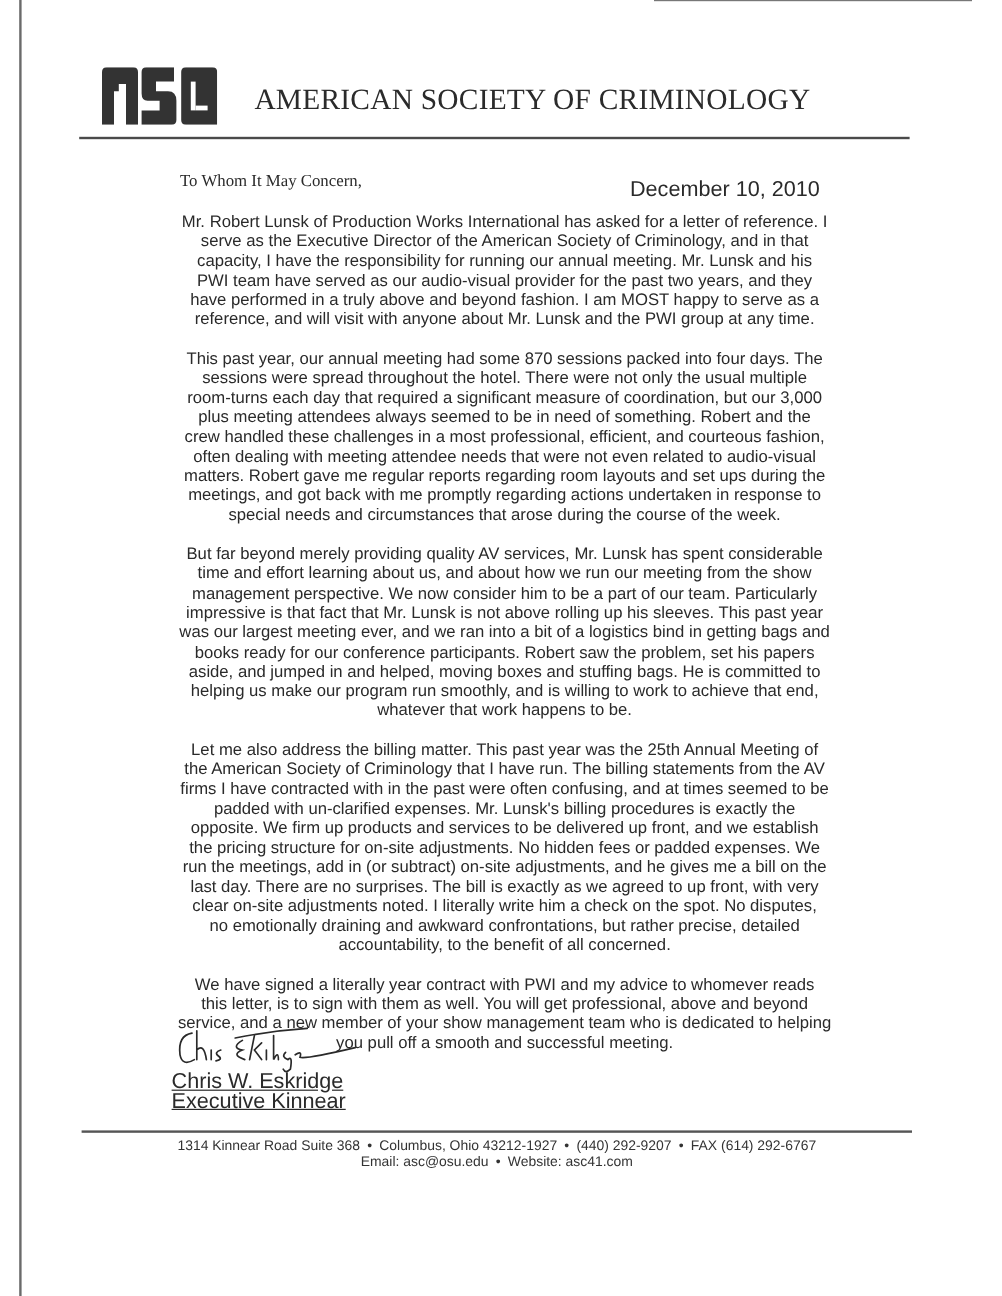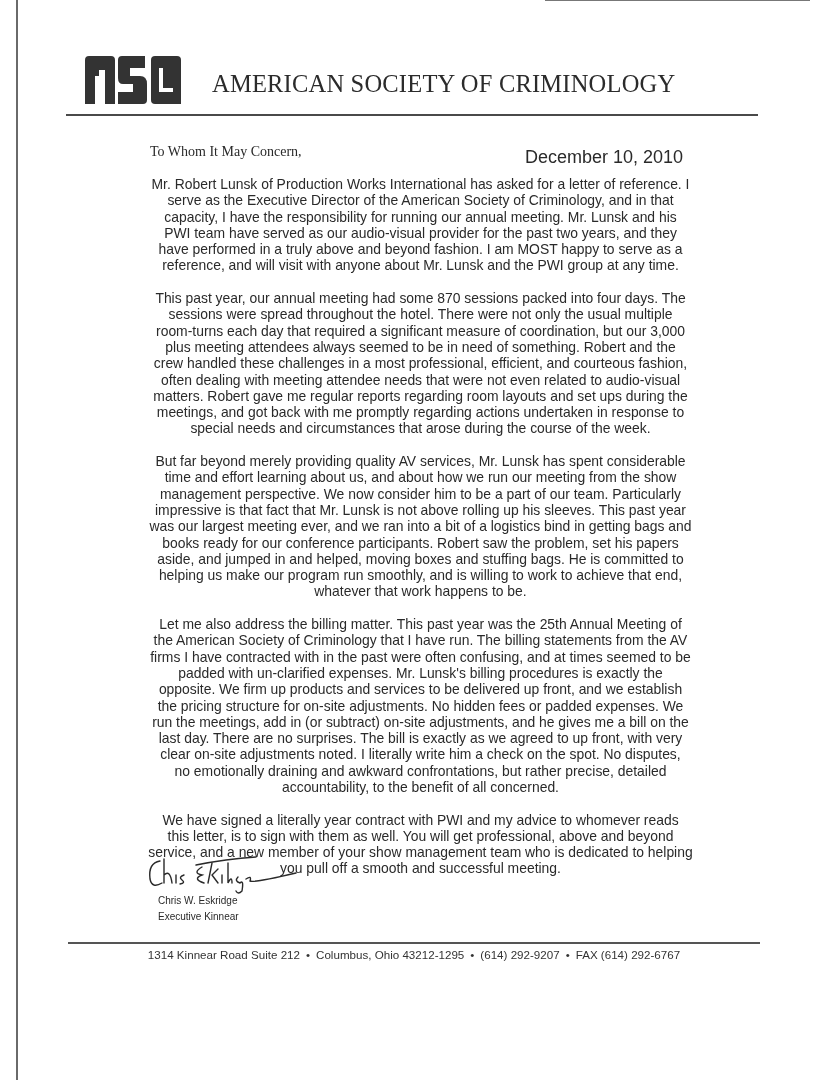--- a/index.html
+++ b/index.html
@@ -18,21 +18,21 @@
     }
     .rule-top { position: absolute; left: 66px; top: 114px; width: 692px; height: 2px; background: #4a4a4a; }
 
     .salutation { position: absolute; left: 150px; top: 144px; font-size: 14px; font-family: Liberation Serif, serif; }
     .date { position: absolute; left: 525px; top: 147px; font-size: 18px; }
 
     .body-text { position: absolute; left: 148px; top: 176px; width: 545px; font-size: 13.9px; line-height: 16.3px; }
     .body-text p { margin: 0 0 16.3px 0; white-space: pre-line; text-align: center; }
 
     .signature { position: absolute; left: 146px; top: 853px; width: 160px; height: 44px; }
-    .signer { position: absolute; left: 158px; top: 893px; font-size: 10px; line-height: 16px; }
+    .signer { position: absolute; left: 143px; top: 893px; font-size: 18px; line-height: 16px; text-decoration: underline; }
 
     .rule-bottom { position: absolute; left: 68px; top: 942px; width: 692px; height: 2px; background: #555; }
     .footer { position: absolute; left: 68px; top: 948px; width: 692px; text-align: center; font-size: 11.6px; line-height: 14px; color: #333; }
     .footer .sep { margin: 0 6px; }
   </style>
 </head>
 <body>
 
 <div class="scan-edge-left"></div>
 <div class="scan-edge-top"></div>
@@ -113,15 +113,18 @@
   </g>
 </svg>
 <div class="signer">
   <div>Chris W. Eskridge</div>
   <div>Executive Kinnear</div>
 </div>
 
 <div class="rule-bottom"></div>
 <div class="footer">
   <div>
-    <span>1314 Kinnear Road Suite 212</span><span class="sep">•</span><span>Columbus, Ohio 43212-1295</span><span class="sep">•</span><span>(614) 292-9207</span><span class="sep">•</span><span>FAX (614) 292-6767</span>
+    <span>1314 Kinnear Road Suite 368</span><span class="sep">•</span><span>Columbus, Ohio 43212-1927</span><span class="sep">•</span><span>(440) 292-9207</span><span class="sep">•</span><span>FAX (614) 292-6767</span>
+  </div>
+  <div>
+    <span>Email: asc@osu.edu</span><span class="sep">•</span><span>Website: asc41.com</span>
   </div>
 </div>
 
 </body></html>

